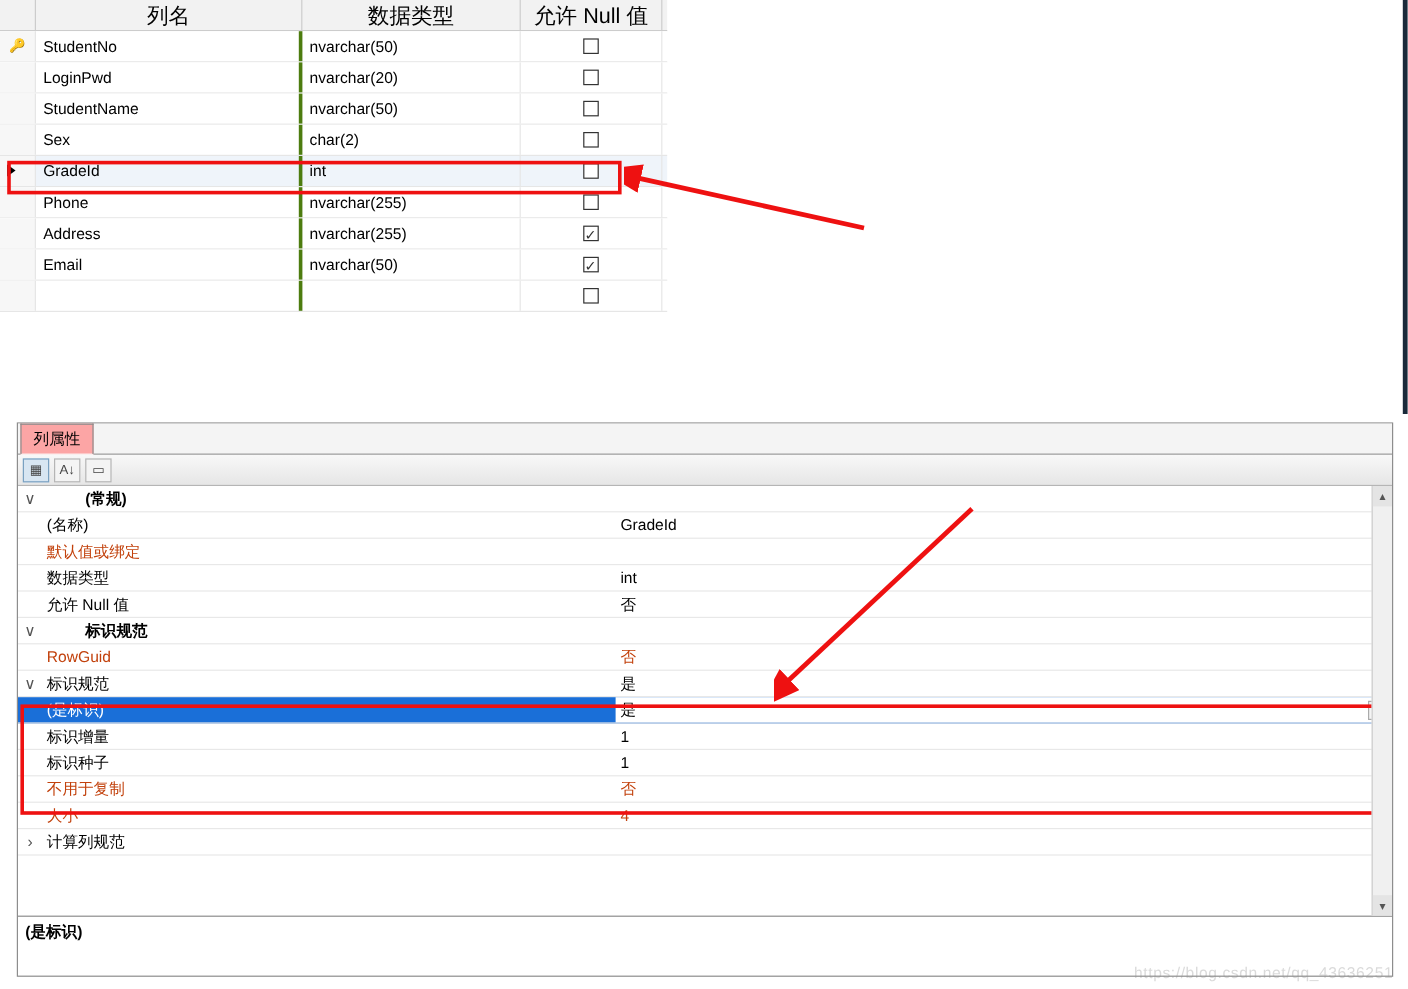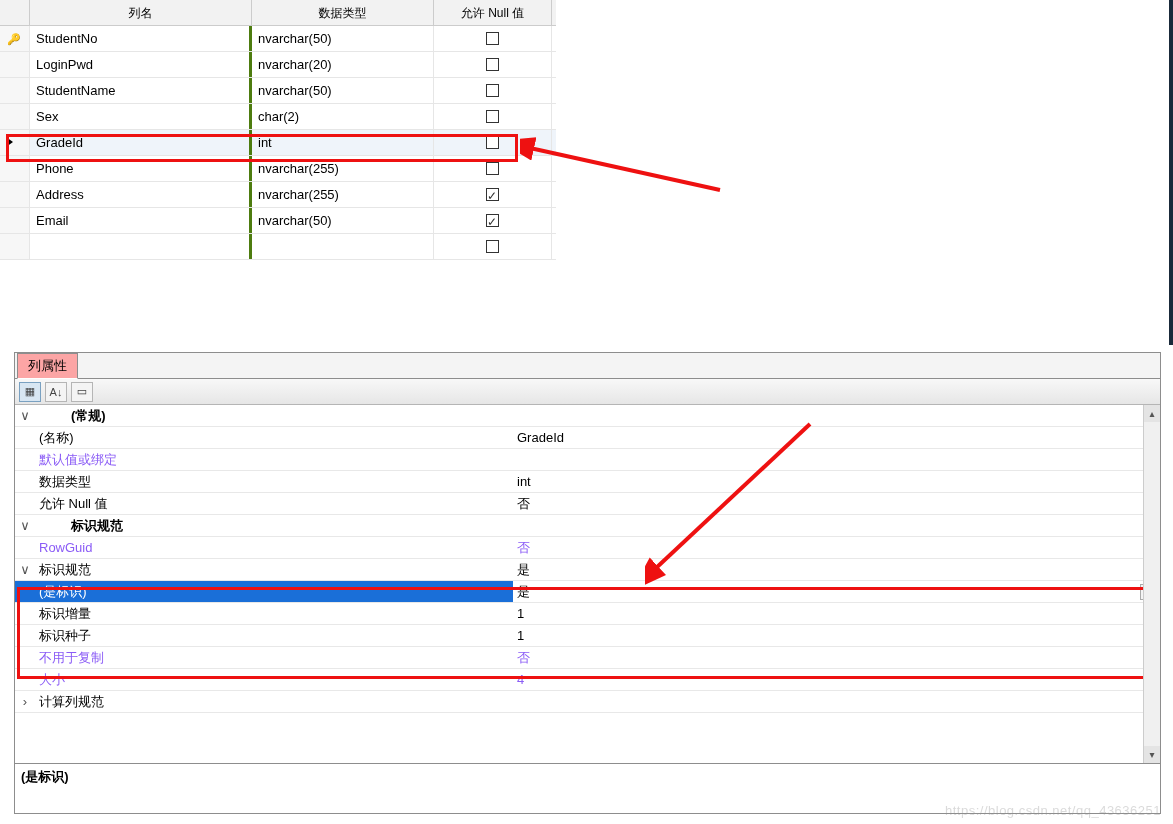--- a/index.html
+++ b/index.html
@@ -23,21 +23,21 @@
   .grid {
     width: 556px;
     border: 0;
   }
   .grid-header {
     display: flex;
     background: #f2f2f2;
     border-bottom: 1px solid #ccc;
     height: 26px;
     line-height: 26px;
-    font-size: 12px;
+    font-size: 18px;
   }
   .gh-gutter { width: 30px; border-right: 1px solid #ccc; }
   .gh-colname { width: 222px; text-align: center; border-right: 1px solid #ccc; }
   .gh-coltype { width: 182px; text-align: center; border-right: 1px solid #ccc; }
   .gh-colnull { width: 118px; text-align: center; border-right: 1px solid #ccc; }
   .grid-body .row {
     display: flex;
     height: 26px;
     line-height: 26px;
     border-bottom: 1px solid #e6e6e6;
@@ -162,21 +162,21 @@
   .prow .pindent1 { padding-left: 12px; }
   .prow .pindent2 { padding-left: 28px; }
   .prow .plabel {
     width: 478px;
     padding-left: 4px;
   }
   .prow .pval {
     flex: 1;
     padding-left: 4px;
   }
-  .prow.disabled { color: #8b5cf6; }
+  .prow.disabled { color: #c2410c; }
   .prow.selected {
     background: #1a6fd8;
     color: #fff;
   }
   .prow.selected .pval { color:#000; background:#fff; position:relative;}
   .dd-icon {
     position:absolute; right:4px; top:3px;
     width:16px;height:16px;border:1px solid #aaa;background:#f4f4f4;
     display:flex;align-items:center;justify-content:center;font-size:10px;color:#333;
   }

